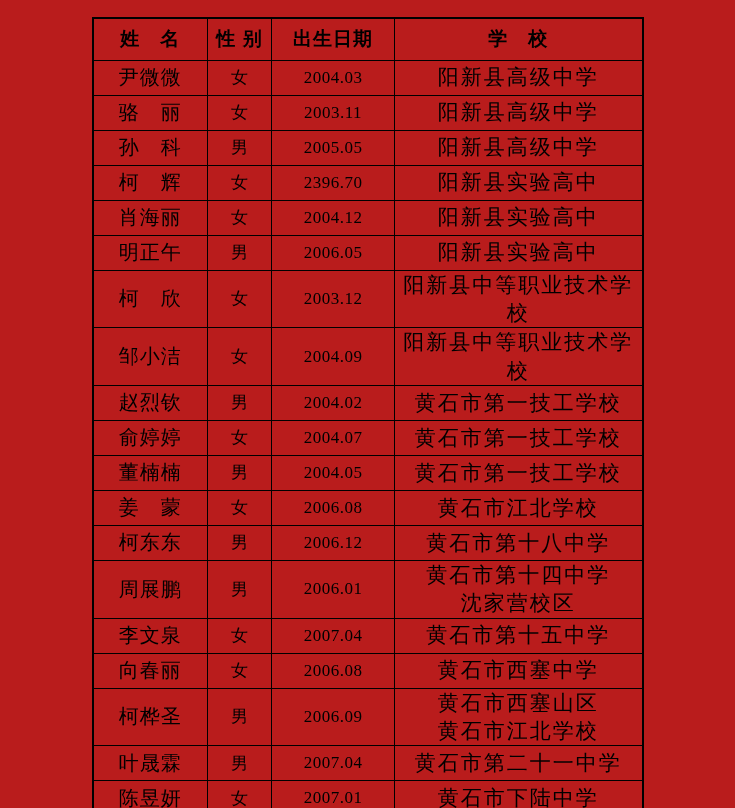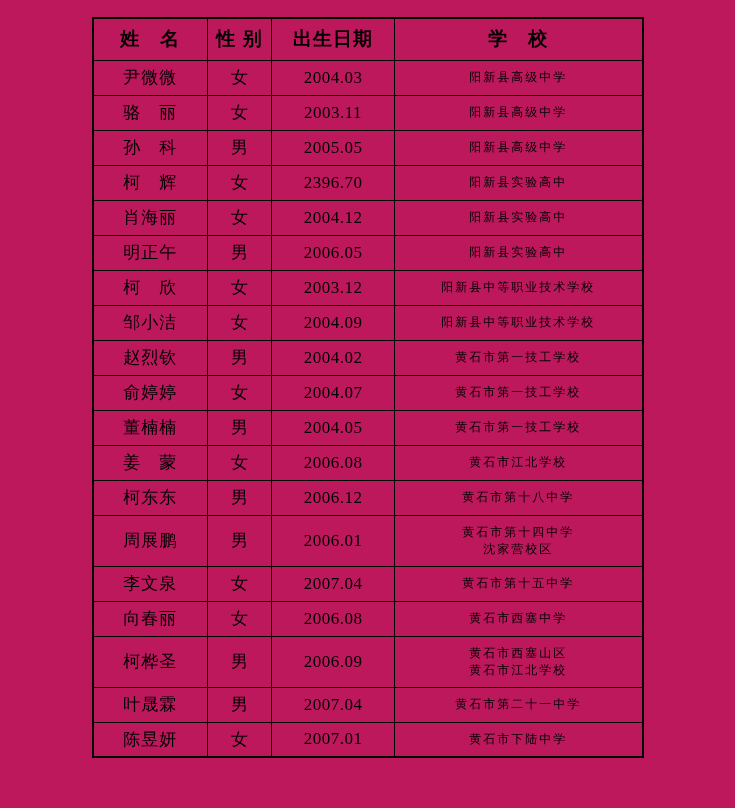--- a/index.html
+++ b/index.html
@@ -11,21 +11,21 @@
   body {
     width: 735px;
     height: 808px;
     font-family: "Liberation Serif", "DejaVu Serif", serif;
     color: #000000;
   }
   .page {
     width: 735px;
     height: 808px;
     padding-top: 17px;
-    background: #be185d;
+    background: #b91c1c;
   }
   table.roster {
     width: 550px;
     margin: 0 auto;
     border-collapse: collapse;
     table-layout: fixed;
     border: 2px solid #000000;
   }
   table.roster th,
   table.roster td {
@@ -40,32 +40,32 @@
   }
   table.roster th {
     font-family: "Liberation Sans", "DejaVu Sans", sans-serif;
     font-weight: bold;
     font-size: 19px;
     letter-spacing: 1px;
   }
   table.roster tbody tr.row-normal { height: 35px; }
   table.roster tbody tr.row-tall   { height: 51px; }
   td.cell-name {
-    font-size: 17px;
+    font-size: 20px;
     letter-spacing: 1px;
   }
   td.cell-gender {
     font-size: 17px;
   }
   td.cell-birth {
     font-size: 17px;
     letter-spacing: 0.5px;
   }
   td.cell-school {
-    font-size: 12px;
+    font-size: 21px;
     letter-spacing: 2px;
     white-space: pre-line;
     line-height: 1.35;
   }
 </style>
 </head>
 <body>
 
 <div class="page">
   <table class="roster">

